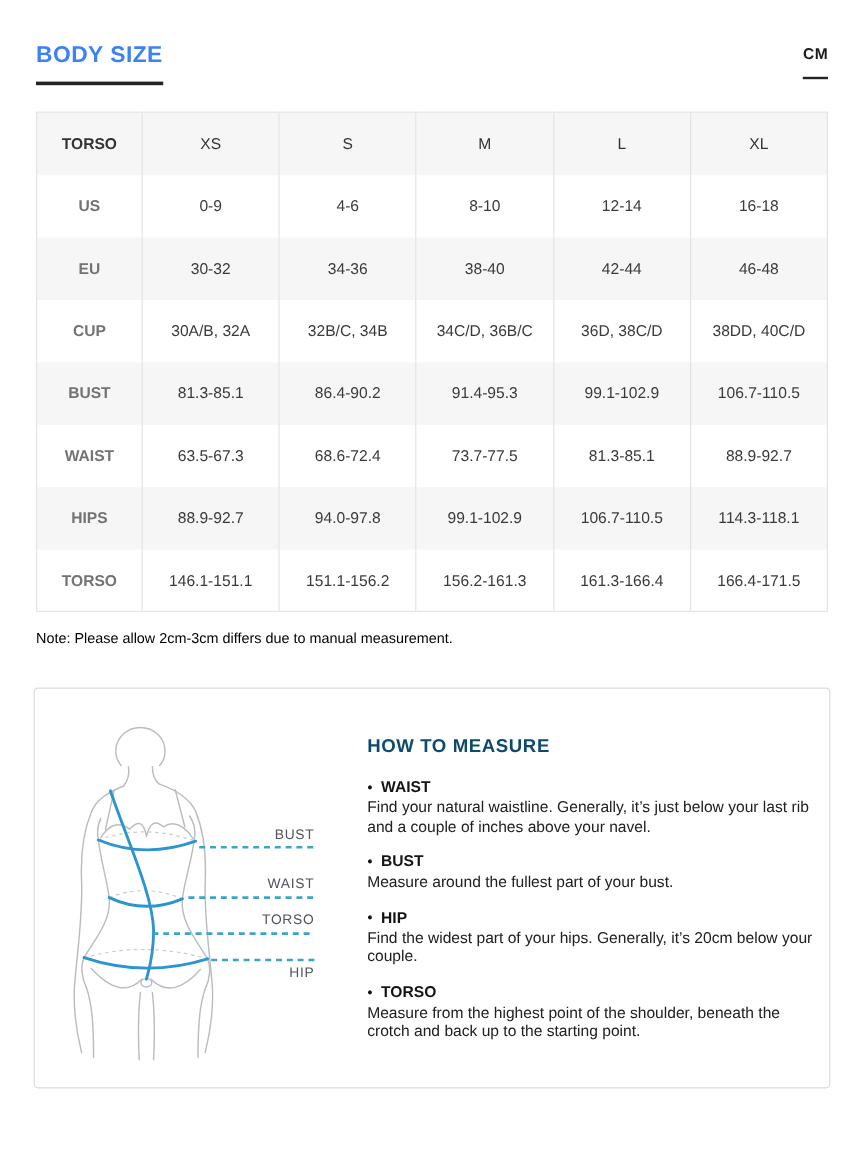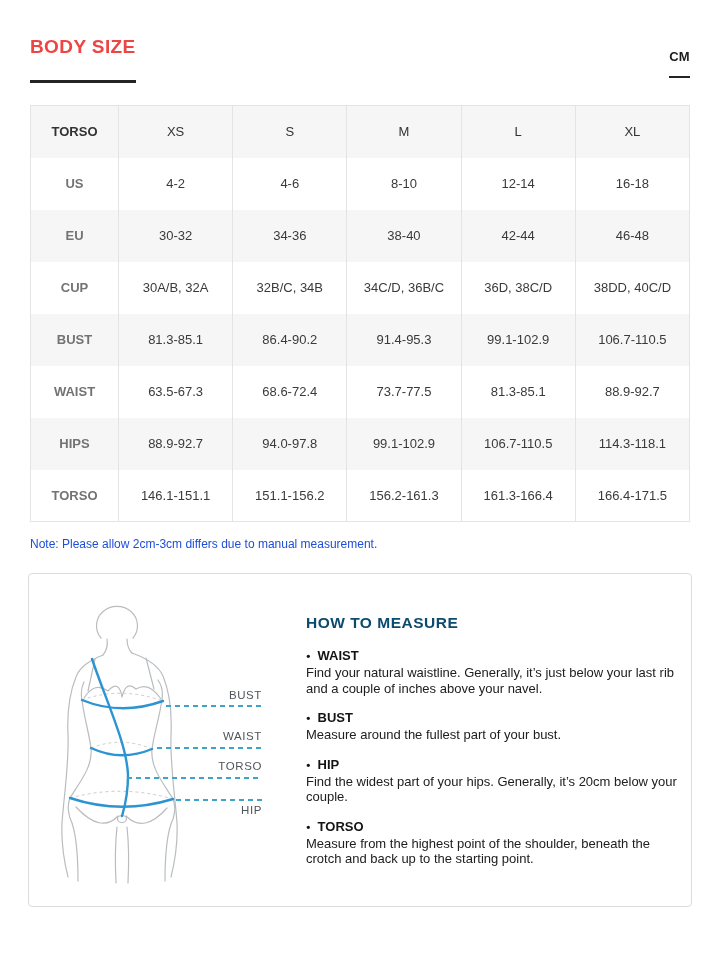--- a/index.html
+++ b/index.html
@@ -18,22 +18,22 @@
   body{
     width:720px;height:960px;position:relative;overflow:hidden;
     font-family:"Liberation Sans","DejaVu Sans",sans-serif;
     color:var(--ink);
   }
   .page{padding:0 30px;}
 
   
   .hdr{display:flex;justify-content:space-between;align-items:flex-end;margin-top:36px;}
   .title{
-    font-size:19px;font-weight:700;letter-spacing:.4px;color:#ef4444;
-    border-bottom:3px solid #242424;padding-bottom:22px;display:inline-block;
+    font-size:19px;font-weight:700;letter-spacing:.4px;color:#3b82f6;
+    border-bottom:3px solid #242424;padding-bottom:10px;display:inline-block;
   }
   .unit{
     font-size:13px;font-weight:700;color:#1c1c1c;letter-spacing:.3px;
     border-bottom:2px solid #242424;padding-bottom:12px;margin-bottom:5px;cursor:pointer;
   }
 
   
   table.size{
     width:660px;margin-top:22px;border-collapse:collapse;
     border:1px solid var(--tborder);table-layout:fixed;
@@ -42,21 +42,21 @@
     height:52px;text-align:center;vertical-align:middle;
     font-size:13px;color:var(--cell-ink);
     border-left:1px solid var(--tborder);
     padding:0 4px;
   }
   table.size td:first-child{border-left:none;width:88px;font-weight:700;color:#737373;}
   table.size tr.stripe td{background:var(--stripe);}
   table.size tr.hrow td{background:var(--stripe);color:#333;}
   table.size tr.hrow td:first-child{font-weight:700;}
 
-  .note{margin-top:15px;font-size:12px;color:#1d4ed8;}
+  .note{margin-top:15px;font-size:12px;color:#000000;}
 
   
   .card{
     position:absolute;left:28px;top:573px;width:664px;height:334px;
     border:1px solid var(--card-border);border-radius:4px;background:#fff;
   }
   .figure{position:absolute;left:2px;top:13px;}
   .guide{position:absolute;left:277px;top:40px;width:378px;}
   .guide-heading{font-size:15.5px;font-weight:700;letter-spacing:.5px;color:#0c4a6e;margin-bottom:17px;}
   .g-item{margin-bottom:15px;}
@@ -84,21 +84,21 @@
       <tr class="hrow">
         <td>TORSO</td>
         <td>XS</td>
         <td>S</td>
         <td>M</td>
         <td>L</td>
         <td>XL</td>
       </tr>
       <tr>
         <td>US</td>
-        <td>4-2</td>
+        <td>0-9</td>
         <td>4-6</td>
         <td>8-10</td>
         <td>12-14</td>
         <td>16-18</td>
       </tr>
       <tr class="stripe">
         <td>EU</td>
         <td>30-32</td>
         <td>34-36</td>
         <td>38-40</td>

